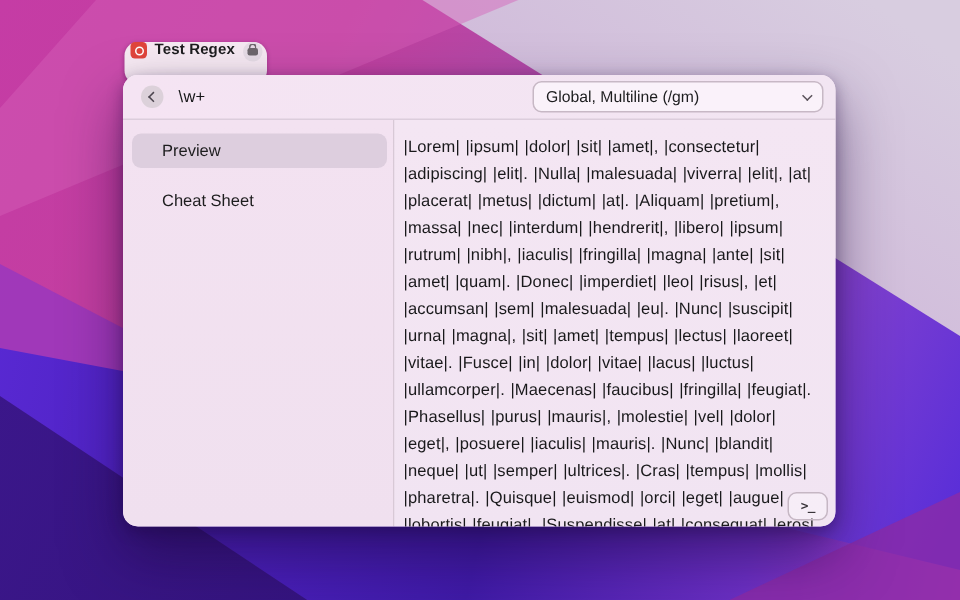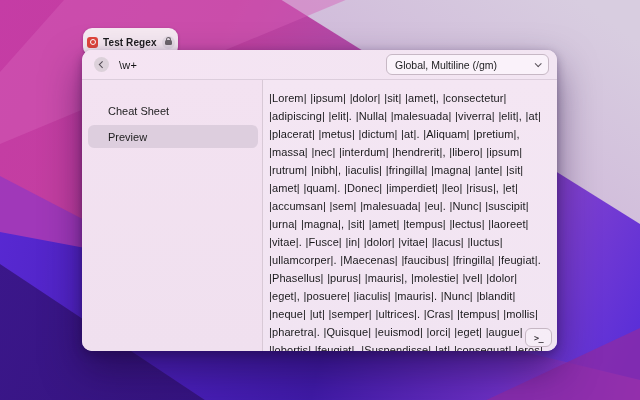--- a/index.html
+++ b/index.html
@@ -18,21 +18,21 @@
     background:#8e35c6; opacity:.65; }
   .wp-bottom { clip-path:polygon(0 58%,20% 64%,100% 95%,100% 100%,0 100%);
     background:linear-gradient(103deg,#5c2bd8 0%,#4b20bd 30%,#3f1aa6 55%,#6b2fc2 80%,#a43fc4 100%); }
   .wp-darkstreak { clip-path:polygon(0 66%,32% 100%,0 100%);
     background:linear-gradient(120deg,#3a1687,#2c0f6b); opacity:.9; }
   .wp-magenta { clip-path:polygon(76% 100%,100% 82%,100% 100%);
     background:#8d2ba4; opacity:.75; }
 
   
   .tab-pill { position:absolute; left:83px; top:28px; height:28px; display:flex;
-    align-items:center; gap:5px; padding:0 3px 0 4px; border-radius:9px;
+    gap:5px; padding:0 3px 0 4px; border-radius:9px;
     background:#f6e9f2; box-shadow:0 1px 3px rgba(60,10,60,.35); }
   .app-icon { width:11px; height:11px; border-radius:3px; background:#e0453c;
     position:relative; flex:0 0 auto; }
   .app-icon::after { content:''; position:absolute; left:50%; top:50%; width:4px; height:4px;
     margin:-3px 0 0 -3px; border:1.4px solid #fff; border-radius:50%; }
   .tab-title { font-size:10px; font-weight:700; color:#1d1d1f; letter-spacing:.1px; }
   .lock-chip { width:13px; height:13px; border-radius:50%; background:#e7dce6;
     display:flex; align-items:center; justify-content:center; }
   .lock-glyph { width:7px; height:5px; background:#6d666c; border-radius:1.5px; position:relative; }
   .lock-glyph::before { content:''; position:absolute; top:-3px; left:1.2px; width:3.2px; height:3.2px;
@@ -44,21 +44,21 @@
     box-shadow:0 18px 38px rgba(25,6,55,.5), 0 3px 10px rgba(25,6,55,.35); overflow:hidden;
     display:flex; flex-direction:column; }
 
   .toolbar { height:30px; flex:0 0 auto; display:flex; align-items:center; padding:0 8px 0 12px;
     border-bottom:1px solid #dccddc; background:linear-gradient(90deg,#f5e4f3,#f2e5f2); }
   .back-btn { width:15px; height:15px; border-radius:50%; background:#dcd1da;
     display:flex; align-items:center; justify-content:center; cursor:default; }
   .chev-left { width:4.5px; height:4.5px; border-left:1.4px solid #4d4650; border-bottom:1.4px solid #4d4650;
     transform:rotate(45deg); margin-left:1.5px; }
   .pattern { margin-left:10px; font-size:11px; color:#141416; letter-spacing:.2px; }
-  .flags-select { margin-left:auto; width:163px; height:21px; border:1px solid #c7b8c5; border-radius:6px;
+  .flags-select { margin-left:auto; width:194px; height:21px; border:1px solid #c7b8c5; border-radius:6px;
     background:rgba(253,249,253,.65); display:flex; align-items:center; padding:0 8px; }
   .flags-label { font-size:10.5px; color:#1d1d1f; }
   .chev-down { margin-left:auto; width:5px; height:5px; border-right:1.4px solid #5a525a;
     border-bottom:1.4px solid #5a525a; transform:rotate(45deg) translateY(-1px); }
 
   .body { flex:1; display:flex; min-height:0; position:relative; }
   .sidebar { width:181px; flex:0 0 auto; border-right:1px solid #d8c9d6; padding-top:9px;
     background:linear-gradient(180deg,#f3e2f1,#f0e0ef); }
   .side-item { height:23px; margin:0 4px 3px 6px; border-radius:6px; display:flex; align-items:center;
     padding-left:20px; font-size:11px; color:#1d1d1e; }
@@ -102,25 +102,25 @@
     </div>
     <span class="pattern">\w+</span>
     <div class="flags-select">
       <span class="flags-label">Global, Multiline (/gm)</span>
       <span class="chev-down"></span>
     </div>
   </div>
 
   <div class="body">
     <div class="sidebar">
+      <div class="side-item selected">
+        <span>Preview</span>
+      </div>
       <div class="side-item plain">
         <span>Cheat Sheet</span>
-      </div>
-      <div class="side-item selected">
-        <span>Preview</span>
       </div>
     </div>
 
     <div class="main">
       <div class="match-text">|Lorem| |ipsum| |dolor| |sit| |amet|, |consectetur| |adipiscing| |elit|. |Nulla| |malesuada| |viverra| |elit|, |at| |placerat| |metus| |dictum| |at|. |Aliquam| |pretium|, |massa| |nec| |interdum| |hendrerit|, |libero| |ipsum| |rutrum| |nibh|, |iaculis| |fringilla| |magna| |ante| |sit| |amet| |quam|. |Donec| |imperdiet| |leo| |risus|, |et| |accumsan| |sem| |malesuada| |eu|. |Nunc| |suscipit| |urna| |magna|, |sit| |amet| |tempus| |lectus| |laoreet| |vitae|. |Fusce| |in| |dolor| |vitae| |lacus| |luctus| |ullamcorper|. |Maecenas| |faucibus| |fringilla| |feugiat|. |Phasellus| |purus| |mauris|, |molestie| |vel| |dolor| |eget|, |posuere| |iaculis| |mauris|. |Nunc| |blandit| |neque| |ut| |semper| |ultrices|. |Cras| |tempus| |mollis| |pharetra|. |Quisque| |euismod| |orci| |eget| |augue| |lobortis| |feugiat|. |Suspendisse| |at| |consequat| |eros|.</div>
       <div class="console-btn">
         <span>&gt;_</span>
       </div>
     </div>
   </div>

